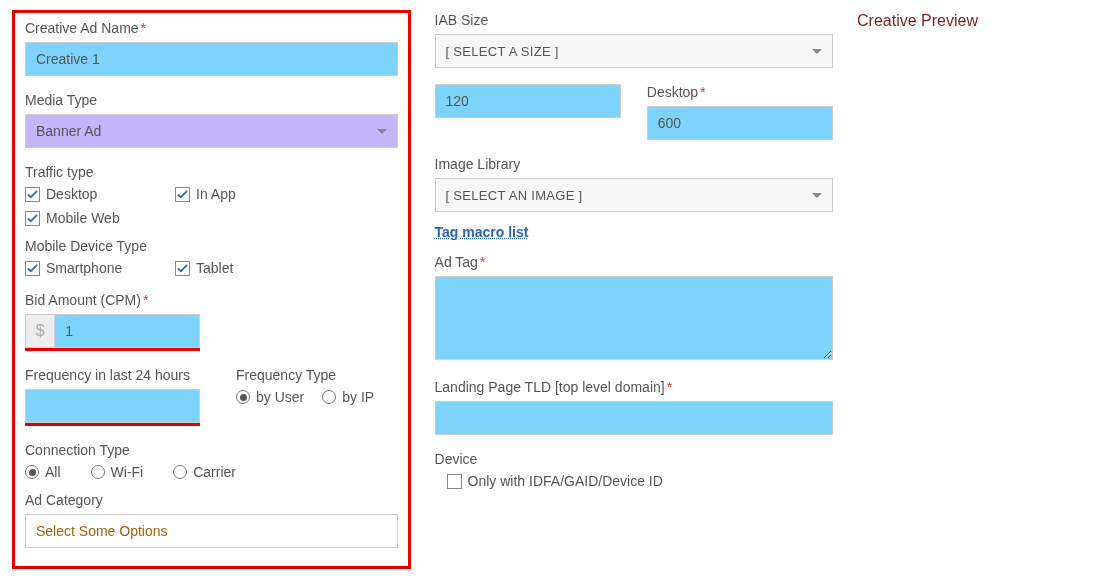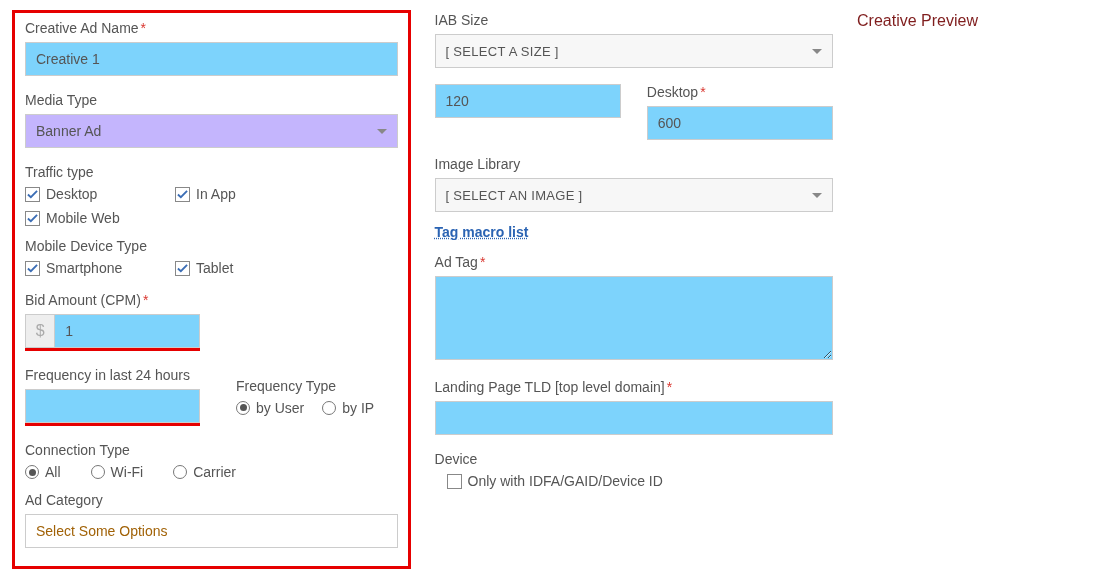--- a/index.html
+++ b/index.html
@@ -106,21 +106,21 @@
     display:flex; width:175px;
     border-bottom: 3px solid #e60000;
   }
   .bid-prefix {
     width: 36px; border:1px solid #ccc; border-right:none; background:#eee;
     display:flex; align-items:center; justify-content:center; color:#aaa; font-size:16px;
   }
   .bid-wrap input {
     border:1px solid #ccc;
   }
-  .two-col { display:flex; gap:36px; align-items:center;}
+  .two-col { display:flex; gap:36px; align-items:flex-start;}
   .freq-input-wrap { width: 175px; border-bottom: 3px solid #e60000; }
   .multi {
     border:1px solid #ccc; padding:8px 10px; background:#fff; cursor:text;
     color:#a16207; font-size:14px;
   }
   .dim-row { display:flex; gap:26px; }
   .dim-row .field { flex:1; }
   .link {
     color:#2a63b3; text-decoration:underline dotted; font-weight:600; cursor:pointer;
     display:inline-block; margin: 4px 0 14px 0;

